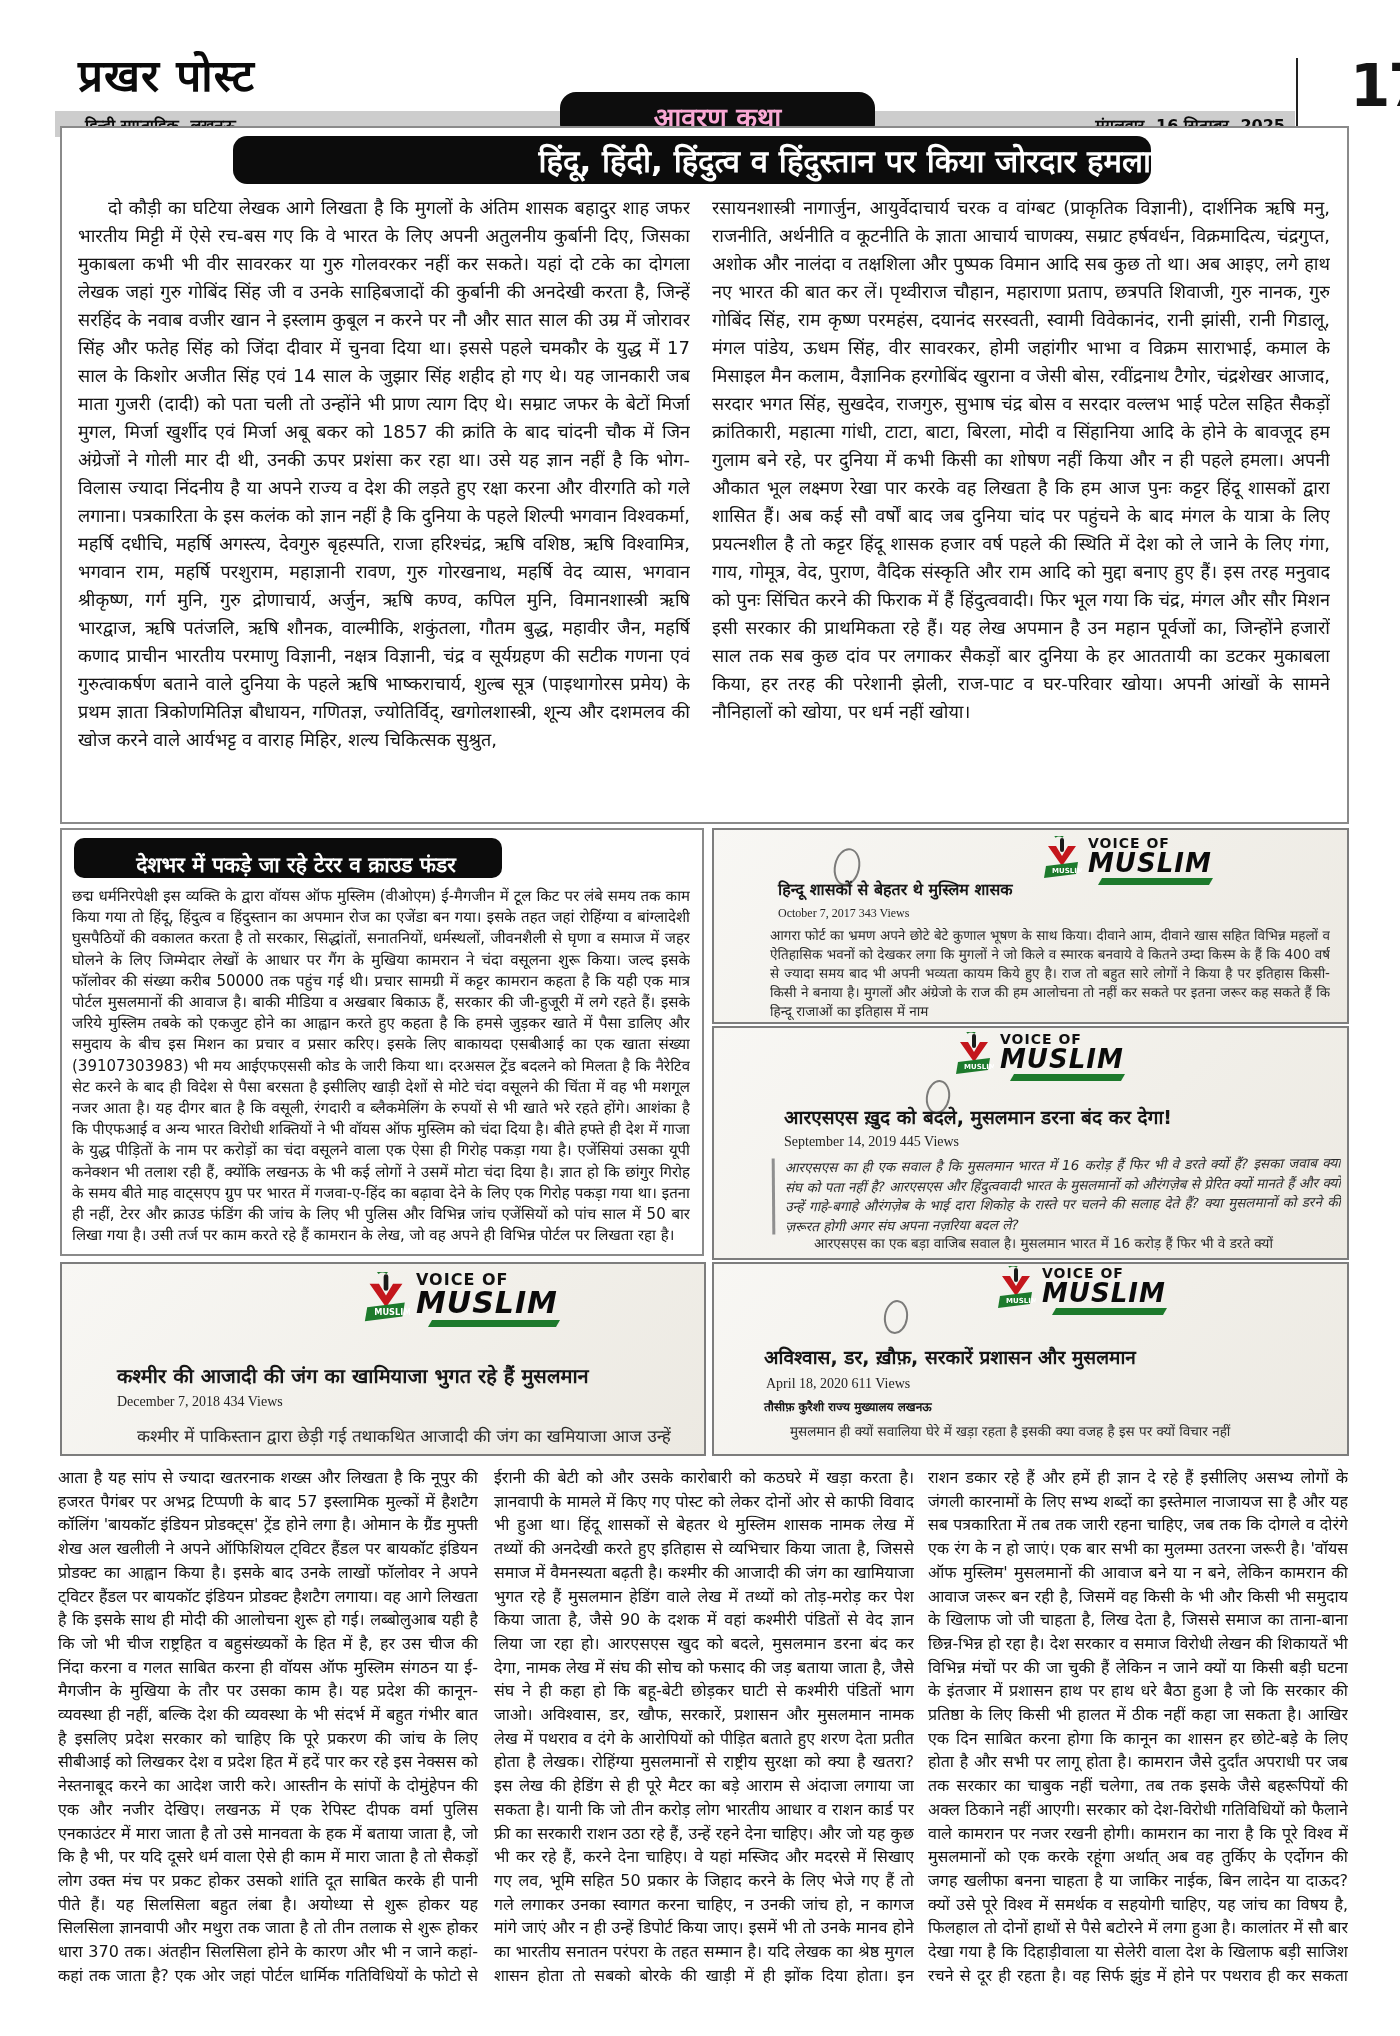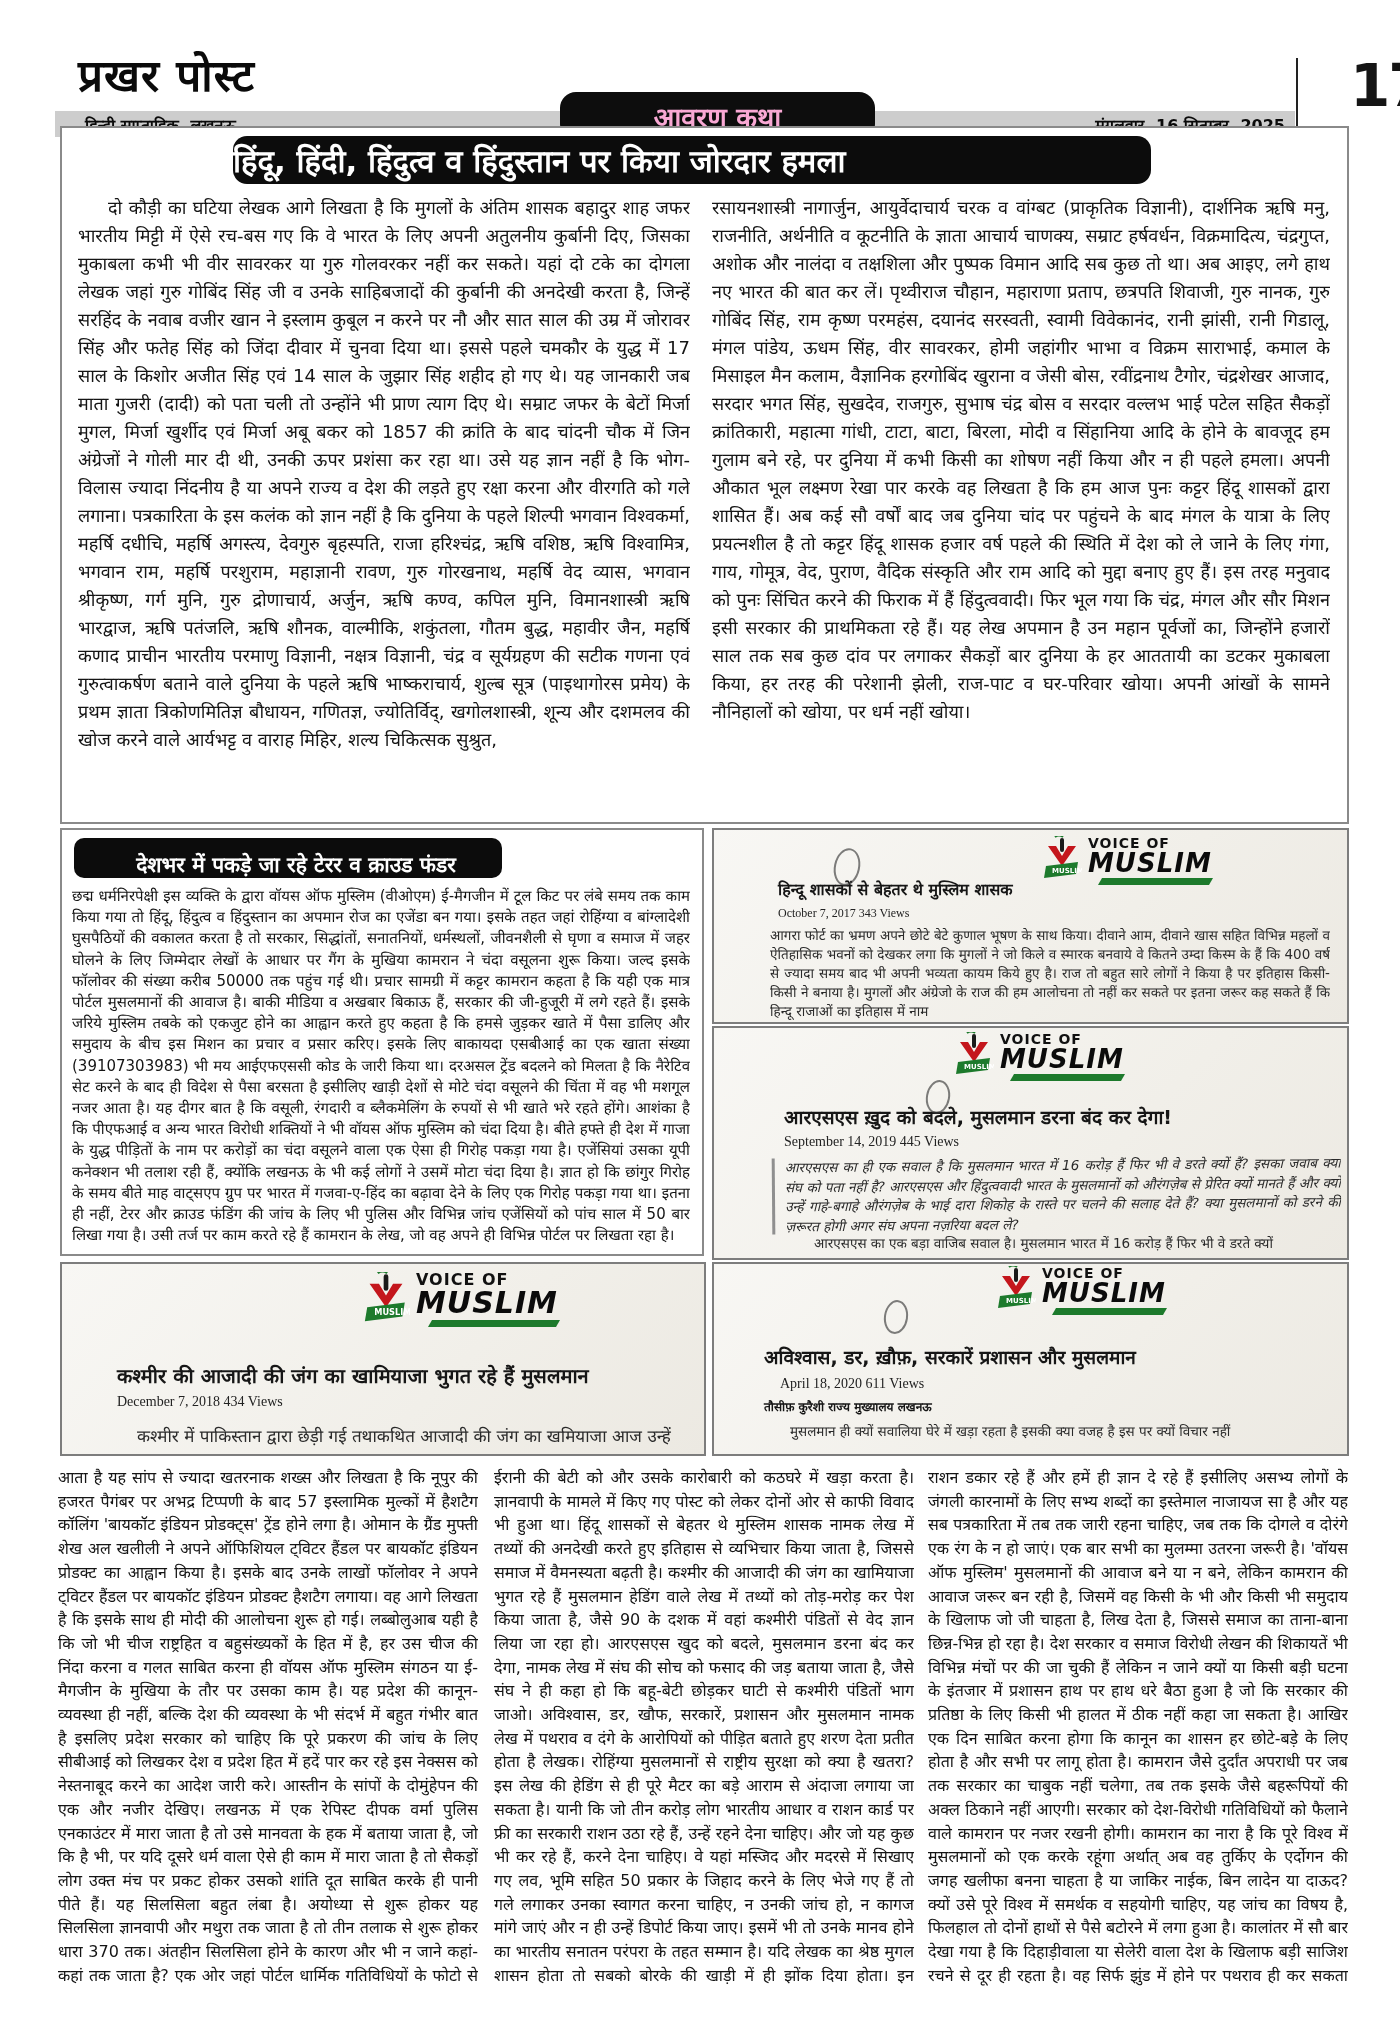--- a/index.html
+++ b/index.html
@@ -12,21 +12,21 @@
   .tagline{left:85px;top:114px;font-size:16px;font-weight:bold;color:#0a0a0a;}
   .section-pill{left:560px;top:92px;width:315px;height:48px;background:#0d0d0d;border-radius:16px;
         color:#f9a8d4;display:flex;align-items:center;justify-content:center;font-size:27px;font-weight:bold;}
   .issue-date{left:980px;top:114px;width:305px;text-align:right;font-size:16px;font-weight:bold;color:#0a0a0a;}
   .pgdivider{left:1296px;top:58px;width:2px;height:80px;background:#222;}
   .page-no{left:1302px;top:52px;font-size:58px;font-weight:900;color:#151515;letter-spacing:-2px;margin-left:48px;}
   
   .box{border:2px solid #8a8a8a;background:#fff;}
   .a1-box{left:60px;top:126px;width:1285px;height:694px;}
   .a1-headline{left:233px;top:136px;width:918px;height:48px;background:#0c0c0c;border-radius:14px;
-        color:#fff;display:flex;align-items:center;justify-content:flex-start;font-size:31px;font-weight:bold;white-space:nowrap;}
+        color:#fff;display:flex;align-items:center;justify-content:flex-end;font-size:31px;font-weight:bold;white-space:nowrap;}
   .newscol{font-size:18px;line-height:28px;text-align:justify;color:#141414;overflow:hidden;}
   .a1-left{left:78px;top:194px;width:612px;height:616px;}
   .a1-right{left:712px;top:194px;width:618px;height:616px;}
   .indent{text-indent:30px;}
   .a2-box{left:60px;top:828px;width:640px;height:424px;}
   .a2-headline{left:74px;top:838px;width:412px;height:40px;background:#0c0c0c;border-radius:10px;
         color:#fff;display:flex;align-items:flex-end;justify-content:center;font-size:21px;font-weight:bold;white-space:nowrap;padding-left:16px;}
   .a2-body{left:72px;top:886px;width:618px;height:358px;font-size:15px;line-height:21.2px;text-align:justify;color:#141414;overflow:hidden;}
   
   .scan{border:2px solid #7d7d7d;background:linear-gradient(135deg,#f8f7f4 0%,#f1efe9 60%,#ece9e2 100%);overflow:hidden;}
@@ -147,21 +147,21 @@
         <path d="M4 30 L36 26 L34 38 L2 42 Z" fill="#1d7a2c"></path>
         <text x="10" y="37" font-size="7" fill="#fff" font-weight="bold">MUSLIM</text>
       </svg>
       <div class="vom-txt">
         <span class="vom-top">VOICE OF</span>
         <span class="vom-name">MUSLIM</span>
         <span class="vom-swoosh"></span>
       </div>
     </div>
     <div class="abs wt" style="left:50px;top:80px;font-size:19px;">अविश्वास, डर, ख़ौफ़, सरकारें प्रशासन और मुसलमान</div>
-    <div class="abs wm" style="left:66px;top:112px;font-size:14px;">April 18, 2020 611 Views</div>
+    <div class="abs wm" style="left:52px;top:112px;font-size:14px;">April 18, 2020 611 Views</div>
     <div class="abs wt" style="left:50px;top:134px;font-size:12px;">तौसीफ़ कुरैशी राज्य मुख्यालय लखनऊ</div>
     <div class="abs wb" style="left:76px;top:158px;width:550px;height:22px;font-size:13.5px;white-space:nowrap;">मुसलमान ही क्यों सवालिया घेरे में खड़ा रहता है इसकी क्या वजह है इस पर क्यों विचार नहीं</div>
     <div class="abs pen" style="left:170px;top:36px;width:20px;height:30px;transform:rotate(8deg);"></div>
   </div>
 
   <div class="bcol" style="left:58px;">आता है यह सांप से ज्यादा खतरनाक शख्स और लिखता है कि नूपुर की हजरत पैगंबर पर अभद्र टिप्पणी के बाद 57 इस्लामिक मुल्कों में हैशटैग कॉलिंग 'बायकॉट इंडियन प्रोडक्ट्स' ट्रेंड होने लगा है। ओमान के ग्रैंड मुफ्ती शेख अल खलीली ने अपने ऑफिशियल ट्विटर हैंडल पर बायकॉट इंडियन प्रोडक्ट का आह्वान किया है। इसके बाद उनके लाखों फॉलोवर ने अपने ट्विटर हैंडल पर बायकॉट इंडियन प्रोडक्ट हैशटैग लगाया। वह आगे लिखता है कि इसके साथ ही मोदी की आलोचना शुरू हो गई। लब्बोलुआब यही है कि जो भी चीज राष्ट्रहित व बहुसंख्यकों के हित में है, हर उस चीज की निंदा करना व गलत साबित करना ही वॉयस ऑफ मुस्लिम संगठन या ई-मैगजीन के मुखिया के तौर पर उसका काम है। यह प्रदेश की कानून-व्यवस्था ही नहीं, बल्कि देश की व्यवस्था के भी संदर्भ में बहुत गंभीर बात है इसलिए प्रदेश सरकार को चाहिए कि पूरे प्रकरण की जांच के लिए सीबीआई को लिखकर देश व प्रदेश हित में हदें पार कर रहे इस नेक्सस को नेस्तनाबूद करने का आदेश जारी करे। आस्तीन के सांपों के दोमुंहेपन की एक और नजीर देखिए। लखनऊ में एक रेपिस्ट दीपक वर्मा पुलिस एनकाउंटर में मारा जाता है तो उसे मानवता के हक में बताया जाता है, जो कि है भी, पर यदि दूसरे धर्म वाला ऐसे ही काम में मारा जाता है तो सैकड़ों लोग उक्त मंच पर प्रकट होकर उसको शांति दूत साबित करके ही पानी पीते हैं। यह सिलसिला बहुत लंबा है। अयोध्या से शुरू होकर यह सिलसिला ज्ञानवापी और मथुरा तक जाता है तो तीन तलाक से शुरू होकर धारा 370 तक। अंतहीन सिलसिला होने के कारण और भी न जाने कहां-कहां तक जाता है? एक ओर जहां पोर्टल धार्मिक गतिविधियों के फोटो से भरा पड़ा है। वहीं दूसरी ओर टू इंडिया की हेडिंग से शाहरूख खान के बेटे को निर्दोष साबित करता है तो स्मृति</div>
   <div class="bcol" style="left:494px;">ईरानी की बेटी को और उसके कारोबारी को कठघरे में खड़ा करता है। ज्ञानवापी के मामले में किए गए पोस्ट को लेकर दोनों ओर से काफी विवाद भी हुआ था। हिंदू शासकों से बेहतर थे मुस्लिम शासक नामक लेख में तथ्यों की अनदेखी करते हुए इतिहास से व्यभिचार किया जाता है, जिससे समाज में वैमनस्यता बढ़ती है। कश्मीर की आजादी की जंग का खामियाजा भुगत रहे हैं मुसलमान हेडिंग वाले लेख में तथ्यों को तोड़-मरोड़ कर पेश किया जाता है, जैसे 90 के दशक में वहां कश्मीरी पंडितों से वेद ज्ञान लिया जा रहा हो। आरएसएस खुद को बदले, मुसलमान डरना बंद कर देगा, नामक लेख में संघ की सोच को फसाद की जड़ बताया जाता है, जैसे संघ ने ही कहा हो कि बहू-बेटी छोड़कर घाटी से कश्मीरी पंडितों भाग जाओ। अविश्वास, डर, खौफ, सरकारें, प्रशासन और मुसलमान नामक लेख में पथराव व दंगे के आरोपियों को पीड़ित बताते हुए शरण देता प्रतीत होता है लेखक। रोहिंग्या मुसलमानों से राष्ट्रीय सुरक्षा को क्या है खतरा? इस लेख की हेडिंग से ही पूरे मैटर का बड़े आराम से अंदाजा लगाया जा सकता है। यानी कि जो तीन करोड़ लोग भारतीय आधार व राशन कार्ड पर फ्री का सरकारी राशन उठा रहे हैं, उन्हें रहने देना चाहिए। और जो यह कुछ भी कर रहे हैं, करने देना चाहिए। वे यहां मस्जिद और मदरसे में सिखाए गए लव, भूमि सहित 50 प्रकार के जिहाद करने के लिए भेजे गए हैं तो गले लगाकर उनका स्वागत करना चाहिए, न उनकी जांच हो, न कागज मांगे जाएं और न ही उन्हें डिपोर्ट किया जाए। इसमें भी तो उनके मानव होने का भारतीय सनातन परंपरा के तहत सम्मान है। यदि लेखक का श्रेष्ठ मुगल शासन होता तो सबको बोरके की खाड़ी में ही झोंक दिया होता। इन लेखकों के लिए रंगे सियार और दोगले जैसे शब्दों के इस्तेमाल को कैसे गलत ठहराया जा सकता है, क्योंकि हमारा ही फ्री का</div>
   <div class="bcol" style="left:928px;">राशन डकार रहे हैं और हमें ही ज्ञान दे रहे हैं इसीलिए असभ्य लोगों के जंगली कारनामों के लिए सभ्य शब्दों का इस्तेमाल नाजायज सा है और यह सब पत्रकारिता में तब तक जारी रहना चाहिए, जब तक कि दोगले व दोरंगे एक रंग के न हो जाएं। एक बार सभी का मुलम्मा उतरना जरूरी है। 'वॉयस ऑफ मुस्लिम' मुसलमानों की आवाज बने या न बने, लेकिन कामरान की आवाज जरूर बन रही है, जिसमें वह किसी के भी और किसी भी समुदाय के खिलाफ जो जी चाहता है, लिख देता है, जिससे समाज का ताना-बाना छिन्न-भिन्न हो रहा है। देश सरकार व समाज विरोधी लेखन की शिकायतें भी विभिन्न मंचों पर की जा चुकी हैं लेकिन न जाने क्यों या किसी बड़ी घटना के इंतजार में प्रशासन हाथ पर हाथ धरे बैठा हुआ है जो कि सरकार की प्रतिष्ठा के लिए किसी भी हालत में ठीक नहीं कहा जा सकता है। आखिर एक दिन साबित करना होगा कि कानून का शासन हर छोटे-बड़े के लिए होता है और सभी पर लागू होता है। कामरान जैसे दुर्दांत अपराधी पर जब तक सरकार का चाबुक नहीं चलेगा, तब तक इसके जैसे बहरूपियों की अक्ल ठिकाने नहीं आएगी। सरकार को देश-विरोधी गतिविधियों को फैलाने वाले कामरान पर नजर रखनी होगी। कामरान का नारा है कि पूरे विश्व में मुसलमानों को एक करके रहूंगा अर्थात् अब वह तुर्किए के एर्दोगन की जगह खलीफा बनना चाहता है या जाकिर नाईक, बिन लादेन या दाऊद? क्यों उसे पूरे विश्व में समर्थक व सहयोगी चाहिए, यह जांच का विषय है, फिलहाल तो दोनों हाथों से पैसे बटोरने में लगा हुआ है। कालांतर में सौ बार देखा गया है कि दिहाड़ीवाला या सेलेरी वाला देश के खिलाफ बड़ी साजिश रचने से दूर ही रहता है। वह सिर्फ झुंड में होने पर पथराव ही कर सकता है, पर जिनके पेट भरे होते हैं, वे विदेशी चंदे की मदद से बड़े मुगालते पालने लगते हैं।</div>
 
 </div>

